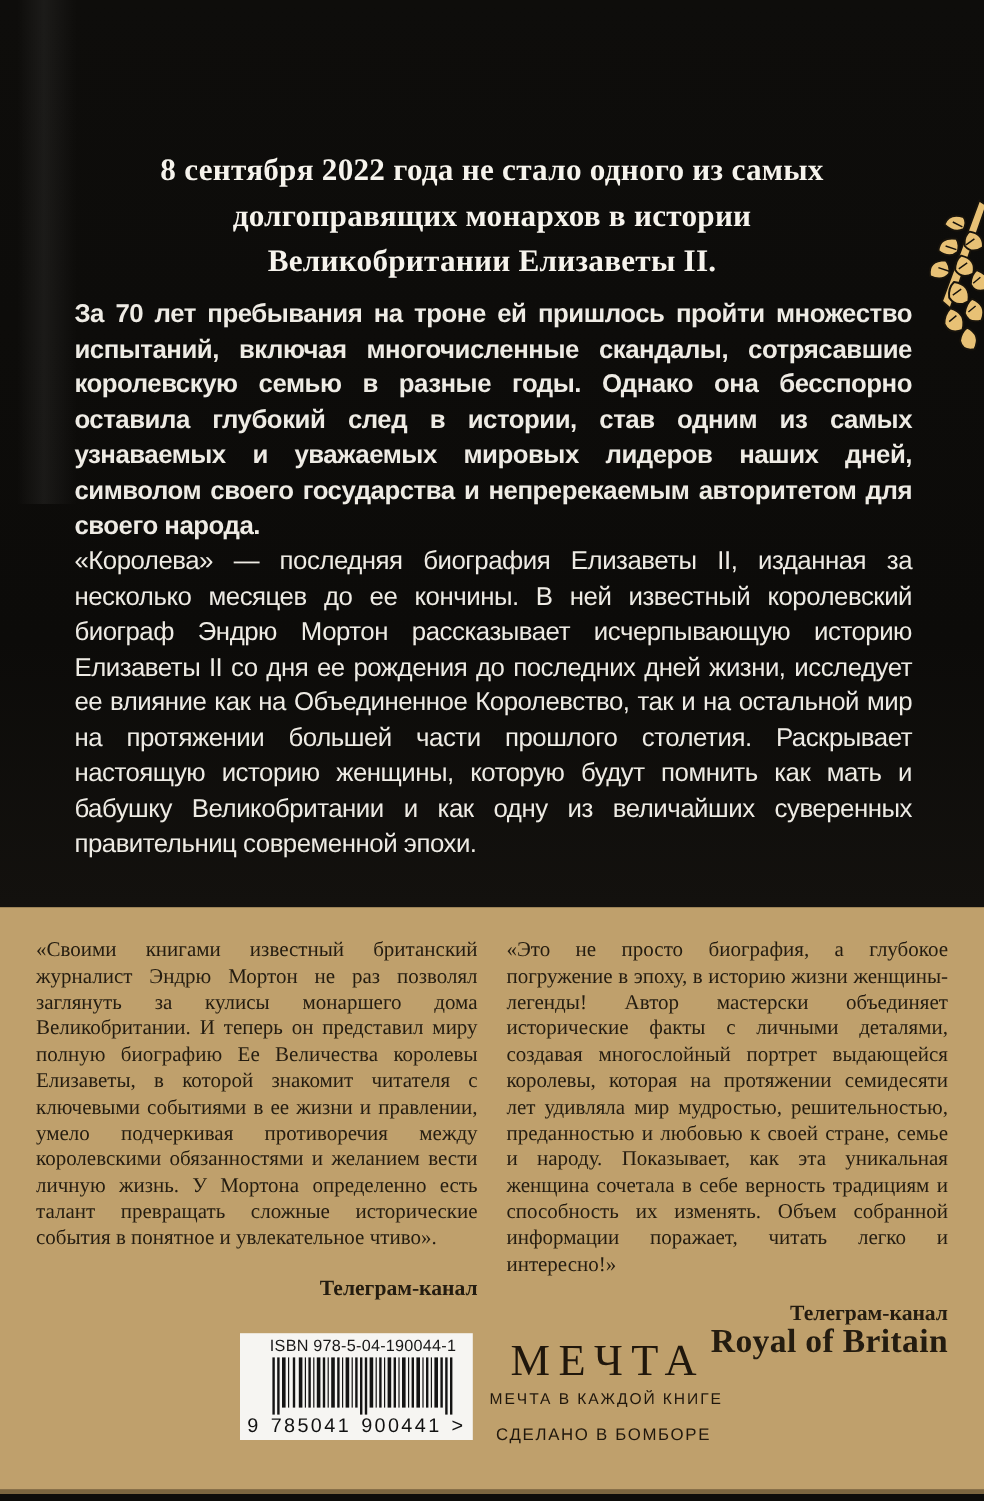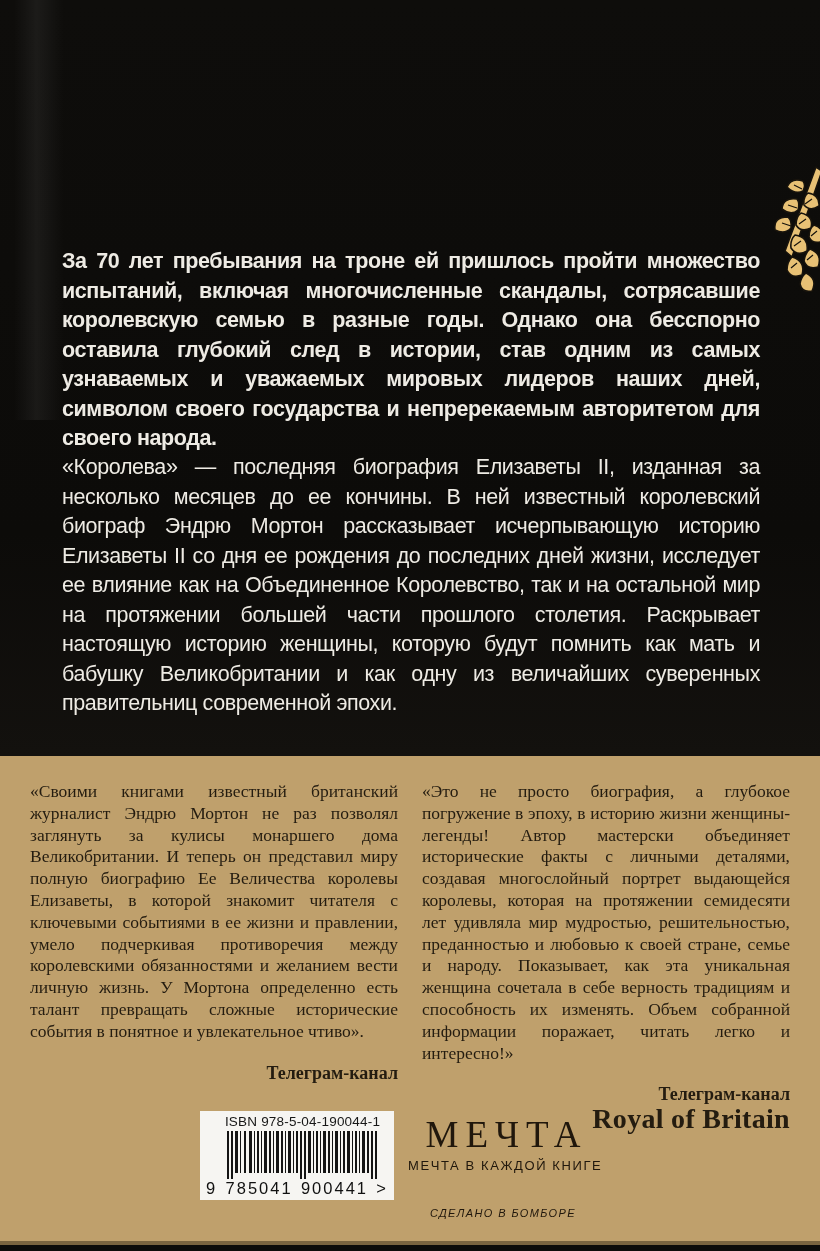--- a/index.html
+++ b/index.html
@@ -108,34 +108,38 @@
     font-size:37px; line-height:38px;
     letter-spacing:7px; text-indent:7px;
     font-weight:normal;
   }
   .publisher-tagline {
     margin-top:4px;
     font-size:13px; line-height:15px; letter-spacing:1.6px;
     white-space:nowrap;
   }
   .publisher-madein {
-    margin-top:35px;
-    font-size:11px; line-height:11px; letter-spacing:1.4px;
+    margin-top:17px;
+    font-size:14px; line-height:11px; letter-spacing:1.4px;
     white-space:nowrap;
-    font-style:italic;
   }
 </style>
 </head>
 <body>
 
 <div class="cover">
 
   <div class="black-section">
     <div class="spine-light"></div>
 
+    <div class="headline">
+      <div>8 сентября 2022 года не стало одного  из самых</div>
+      <div>долгоправящих монархов в истории</div>
+      <div>Великобритании Елизаветы II.</div>
+    </div>
 
     <p class="body-text para-1">За 70 лет пребывания на троне ей пришлось пройти множество испытаний, включая многочисленные скандалы, сотрясавшие королевскую семью в разные годы. Однако она бесспорно оставила глубокий след в истории, став одним из самых узнаваемых и уважаемых мировых лидеров наших дней, символом своего государства и непререкаемым авторитетом для своего народа.</p>
     <p class="body-text para-2">«Королева» — последняя биография Елизаветы II, изданная за несколько месяцев до ее кончины. В ней известный королевский биограф Эндрю Мортон рассказывает исчерпывающую историю Елизаветы II со дня ее рождения до последних дней жизни, исследует ее влияние как на Объединенное Королевство, так и на остальной мир на протяжении большей части прошлого столетия. Раскрывает настоящую историю женщины, которую будут помнить как мать и бабушку Великобритании и как одну из величайших суверенных правительниц современной эпохи.</p>
 
     <div class="ornament">
       <svg width="50" height="130" viewBox="0 0 50 130" xmlns="http://www.w3.org/2000/svg">
         <g fill="#e8c175" stroke="#17130c" stroke-width="1.6" stroke-linejoin="round">
 
           <path d="M46 2 L52 6 L22 92 L15 86 Z"></path>
 

